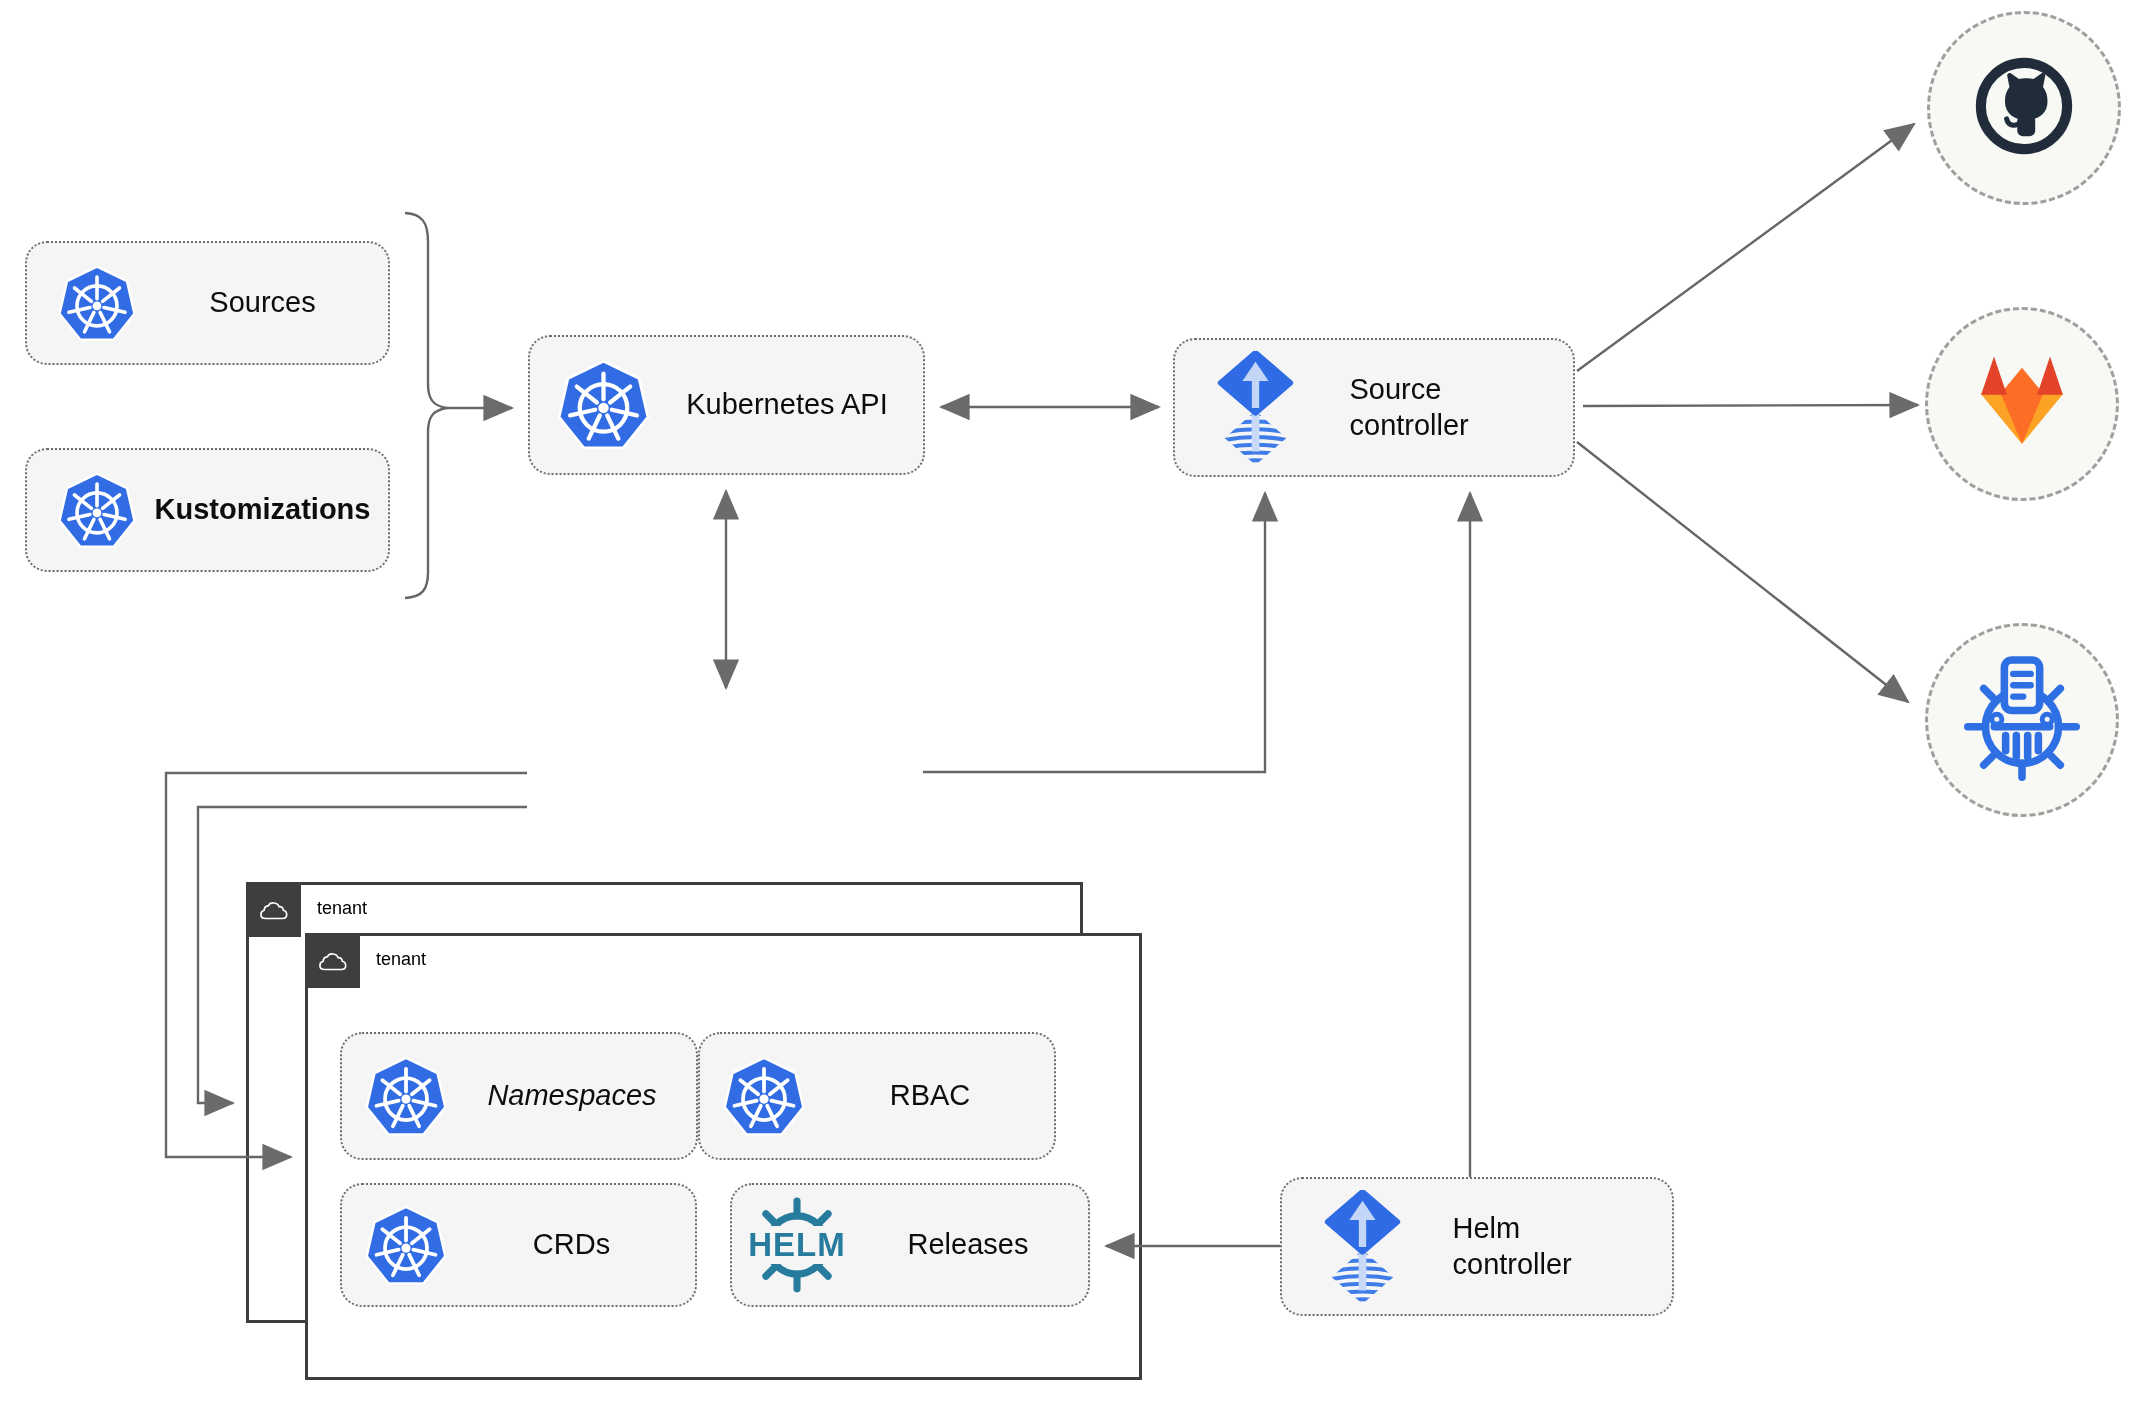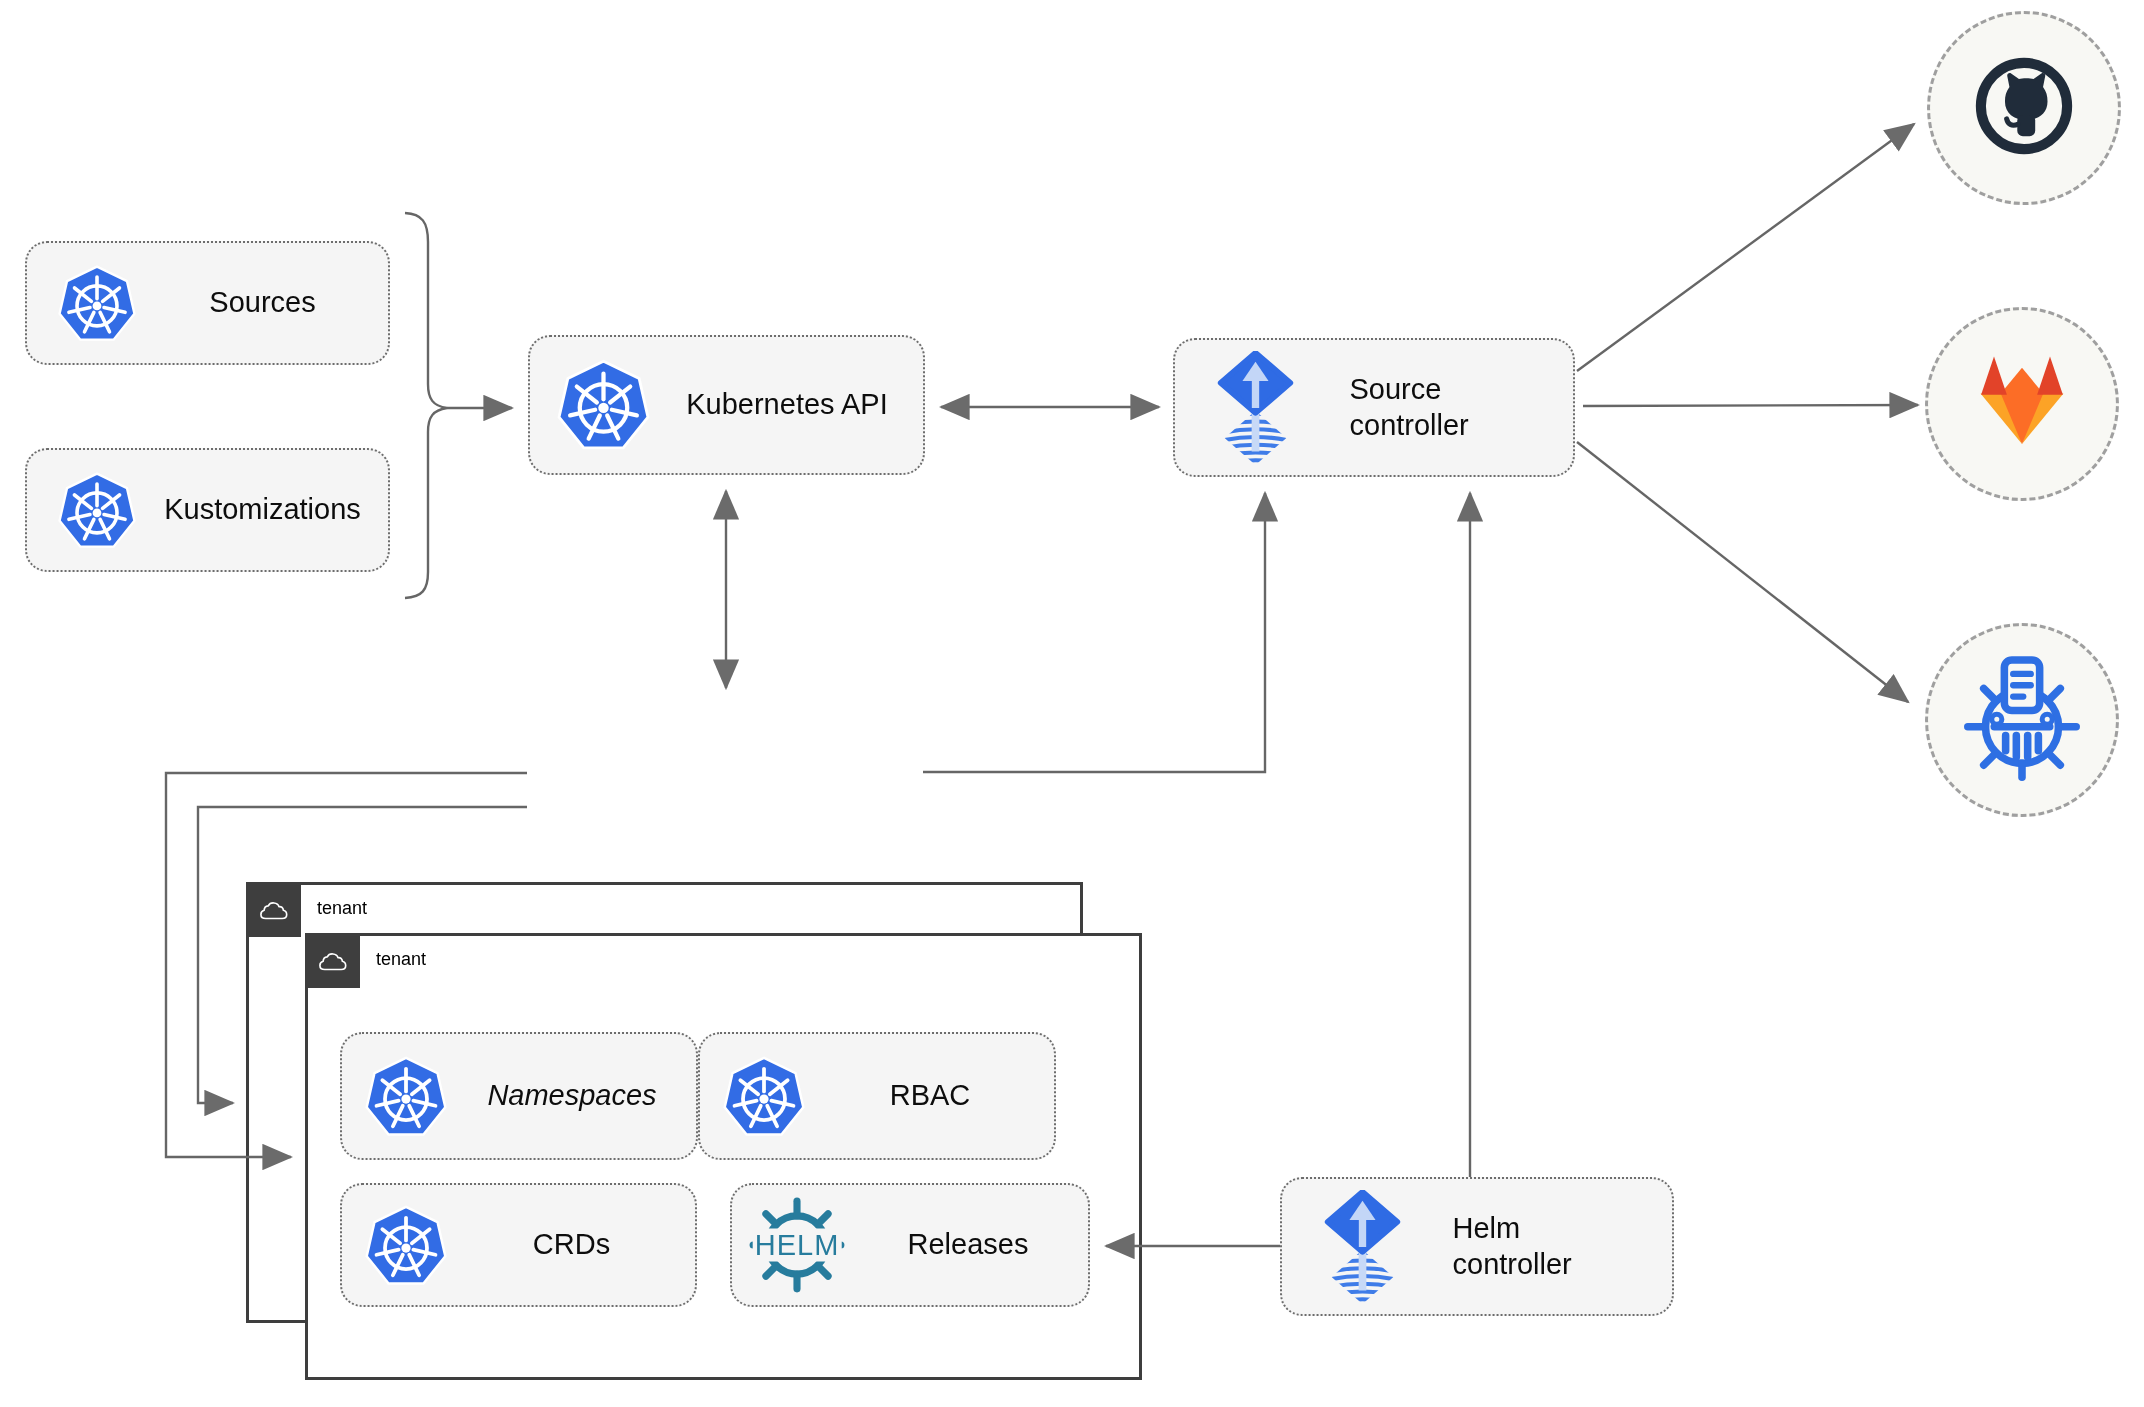--- a/index.html
+++ b/index.html
@@ -17,21 +17,21 @@
        display:flex;align-items:center;justify-content:center;}
   .tlabel{position:absolute;left:68px;top:13px;font-size:18px;color:#000;}
   
   .endpoint{position:absolute;width:194px;height:194px;border-radius:50%;
             border:3px dashed #9f9f9f;background:#f8f8f4;box-sizing:border-box;
             display:flex;align-items:center;justify-content:center;}
   
   .helmic{position:relative;width:102px;height:102px;}
   .helmic svg{position:absolute;left:0;top:0;}
   .helmtext{position:absolute;left:50%;top:50%;transform:translate(-50%,-50%);
-            font-size:29px;font-weight:normal;letter-spacing:1px;color:#277c9d;
+            font-size:33px;font-weight:bold;letter-spacing:1px;color:#277c9d;
             background:#f5f5f5;padding:0 2px;}
   .connector-layer{position:absolute;left:0;top:0;pointer-events:none;}
   .defs{position:absolute;width:0;height:0;overflow:hidden;}
 </style>
 </head>
 <body>
 
 <div class="stage">
 
   <svg class="defs" aria-hidden="true">
@@ -130,21 +130,21 @@
 
   <div class="node" style="left:25px;top:241px;width:365px;height:124px;padding-left:30px;">
     <span class="ic">
       <svg width="80" height="77" viewBox="0 0 100 96">
           <use href="#k8s"></use>
         </svg>
       </span>
     <div class="lbl">Sources</div>
   </div>
 
-  <div class="node" style="left:25px;top:448px;width:365px;height:124px;padding-left:30px;">
+  <div class="node" style="left:25px;top:448px;width:365px;height:124px;padding-left:30px;font-weight:bold;">
     <span class="ic">
       <svg width="80" height="77" viewBox="0 0 100 96">
           <use href="#k8s"></use>
         </svg>
       </span>
     <div class="lbl">Kustomizations</div>
   </div>
 
   <div class="node" style="left:528px;top:335px;width:397px;height:140px;padding-left:26px;">
     <span class="ic">

